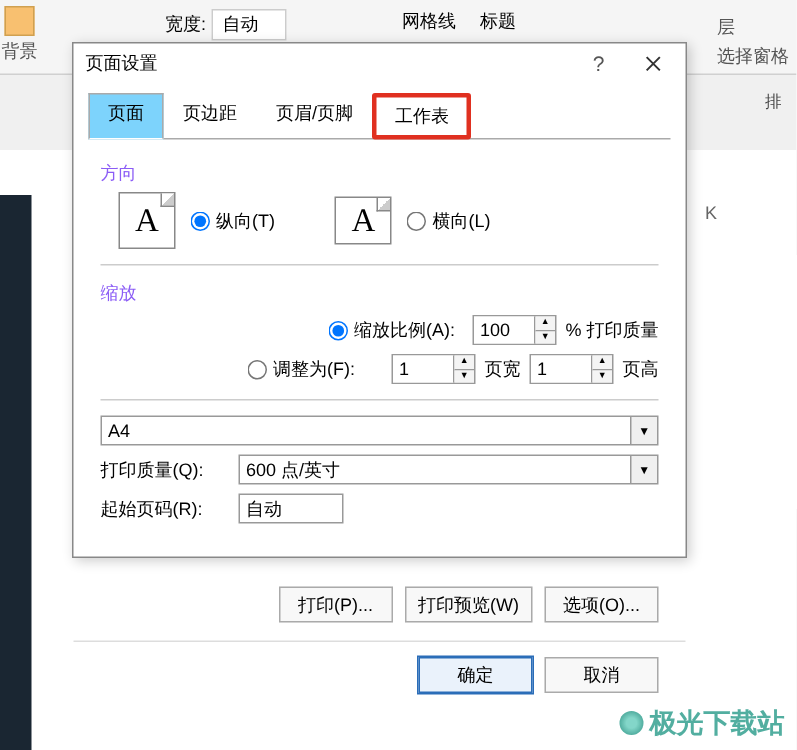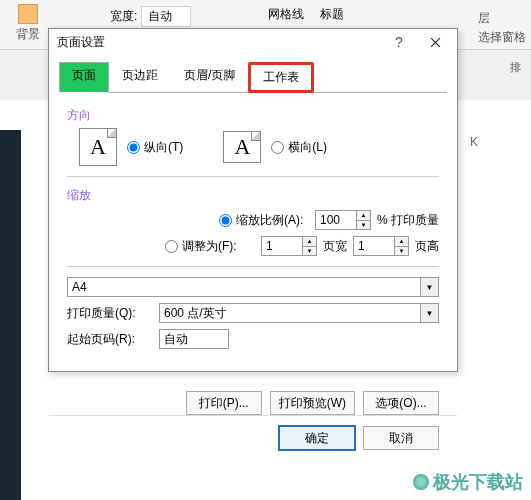--- a/index.html
+++ b/index.html
@@ -19,21 +19,21 @@
   background: #fff; border: 1px solid #888; box-shadow: 2px 2px 8px rgba(0,0,0,0.2);
 }
 .dlg-titlebar { height: 26px; display: flex; align-items: center; padding: 0 4px; }
 .dlg-title { flex: 1; padding-left: 4px; font-size: 12px; }
 .dlg-help, .dlg-close { width: 36px; height: 24px; display: flex; align-items: center; justify-content: center; cursor: pointer; }
 .dlg-close svg { width: 11px; height: 11px; }
 .dlg-help { font-size: 14px; color: #555; }
 
 .tabs { display: flex; margin: 6px 10px 0 10px; border-bottom: 1px solid #aaa; }
 .tab { padding: 4px 12px; border: 1px solid transparent; border-bottom: none; position: relative; top: 1px; cursor: pointer; }
-.tab.active { border-color: #aaa; background: #22c55e; border-bottom: 1px solid #fff; }
+.tab.active { border-color: #aaa; background: #7dd3fc; border-bottom: 1px solid #fff; }
 .tab-highlight { border: 3px solid #e03020; border-radius: 2px; }
 
 .dlg-body { padding: 8px 18px; }
 .group-label { margin: 6px 0 4px 0; color: #8b5cf6; }
 
 .orient-row { display: flex; align-items: center; gap: 10px; margin-left: 12px; }
 .page-icon { width: 38px; height: 38px; border: 1px solid #888; display: flex; align-items: center; justify-content: center; font-size: 22px; font-family: serif; background: #fff; position: relative; }
 .page-icon::before { content: ""; position: absolute; top: 0; right: 0; width: 8px; height: 8px; background: linear-gradient(135deg, #fff 50%, #ccc 50%); border-left: 1px solid #888; border-bottom: 1px solid #888; }
 .page-icon.landscape { width: 38px; height: 32px; }
 .radio-wrap { display: flex; align-items: center; gap: 4px; cursor: pointer; }
@@ -51,34 +51,34 @@
 .spin-btn:first-child { border-bottom: 1px solid #999; }
 
 .form-row { display: flex; align-items: center; margin: 6px 0; gap: 6px; }
 .form-label { width: 86px; }
 .combo { flex: 1; display: flex; border: 1px solid #999; height: 20px; }
 .combo input { flex: 1; border: none; padding: 0 4px; outline: none; background: #fff; }
 .combo-btn { width: 18px; display: flex; align-items: center; justify-content: center; background: #f0f0f0; border-left: 1px solid #999; cursor: pointer; font-size: 8px; }
 .short-input { border: 1px solid #999; height: 20px; padding: 0 4px; width: 70px; }
 
 .dlg-buttons-row1 { display: flex; justify-content: flex-end; gap: 8px; padding: 0 18px; margin-top: 28px; }
-.dlg-buttons-row2 { display: flex; justify-content: flex-end; gap: 8px; padding: 10px 18px; border-top: 1px solid #ddd; }
+.dlg-buttons-row2 { display: flex; justify-content: flex-end; gap: 8px; padding: 10px 18px; border-top: 1px solid #ddd; margin-top: 12px; }
 .btn { min-width: 76px; height: 24px; background: #f8f8f8; border: 1px solid #aaa; cursor: pointer; padding: 0 8px; }
 .btn.primary { border: 1px solid #2a6db8; background: #eaf2fb; outline: 1px solid #2a6db8; }
 
 .watermark { position: absolute; right: 8px; bottom: 6px; display: flex; align-items: center; gap: 4px; opacity: 0.85; }
 .wm-icon { width: 16px; height: 16px; border-radius: 50%; background: radial-gradient(circle, #6ed0c0 30%, #34a090 70%); }
 .wm-text { color: #34a090; font-size: 18px; font-weight: bold; }
 .col-right-label { position: absolute; top: 60px; right: 10px; writing-mode: horizontal-tb; color: #444; font-size: 11px; }
 </style>
 </head>
 <body>
 
 <div class="ribbon-bg">
-  <div class="ribbon-item" style="left:16px; top:4px;">
+  <div class="ribbon-item" style="left:1px; top:4px;">
     <div class="ribbon-icon"></div>
     <span>背景</span>
   </div>
   <div style="position:absolute; left:110px; top:6px; display:flex; align-items:center; gap:4px;">
     <span>宽度:</span>
     <span style="border:1px solid #ccc; padding:1px 18px 1px 6px; background:#fff;">自动</span>
   </div>
   <div style="position:absolute; left:268px; top:6px;">网格线</div>
   <div style="position:absolute; left:320px; top:6px;">标题</div>
 </div>

